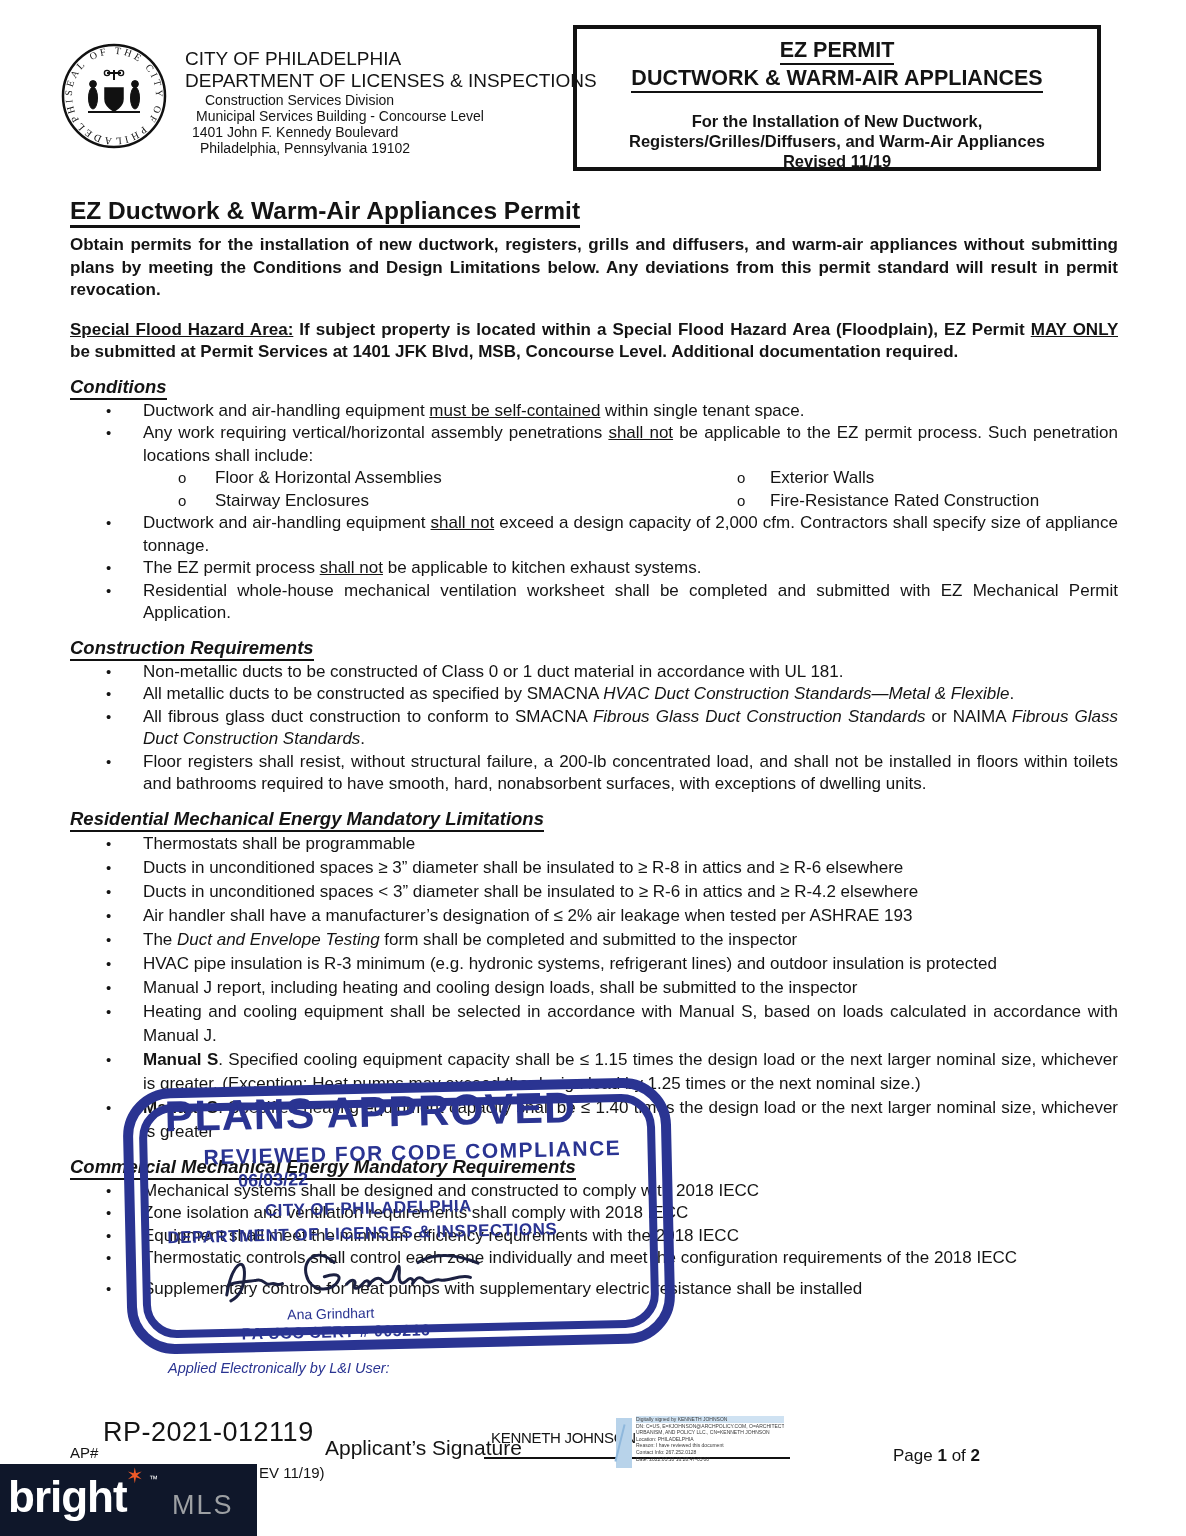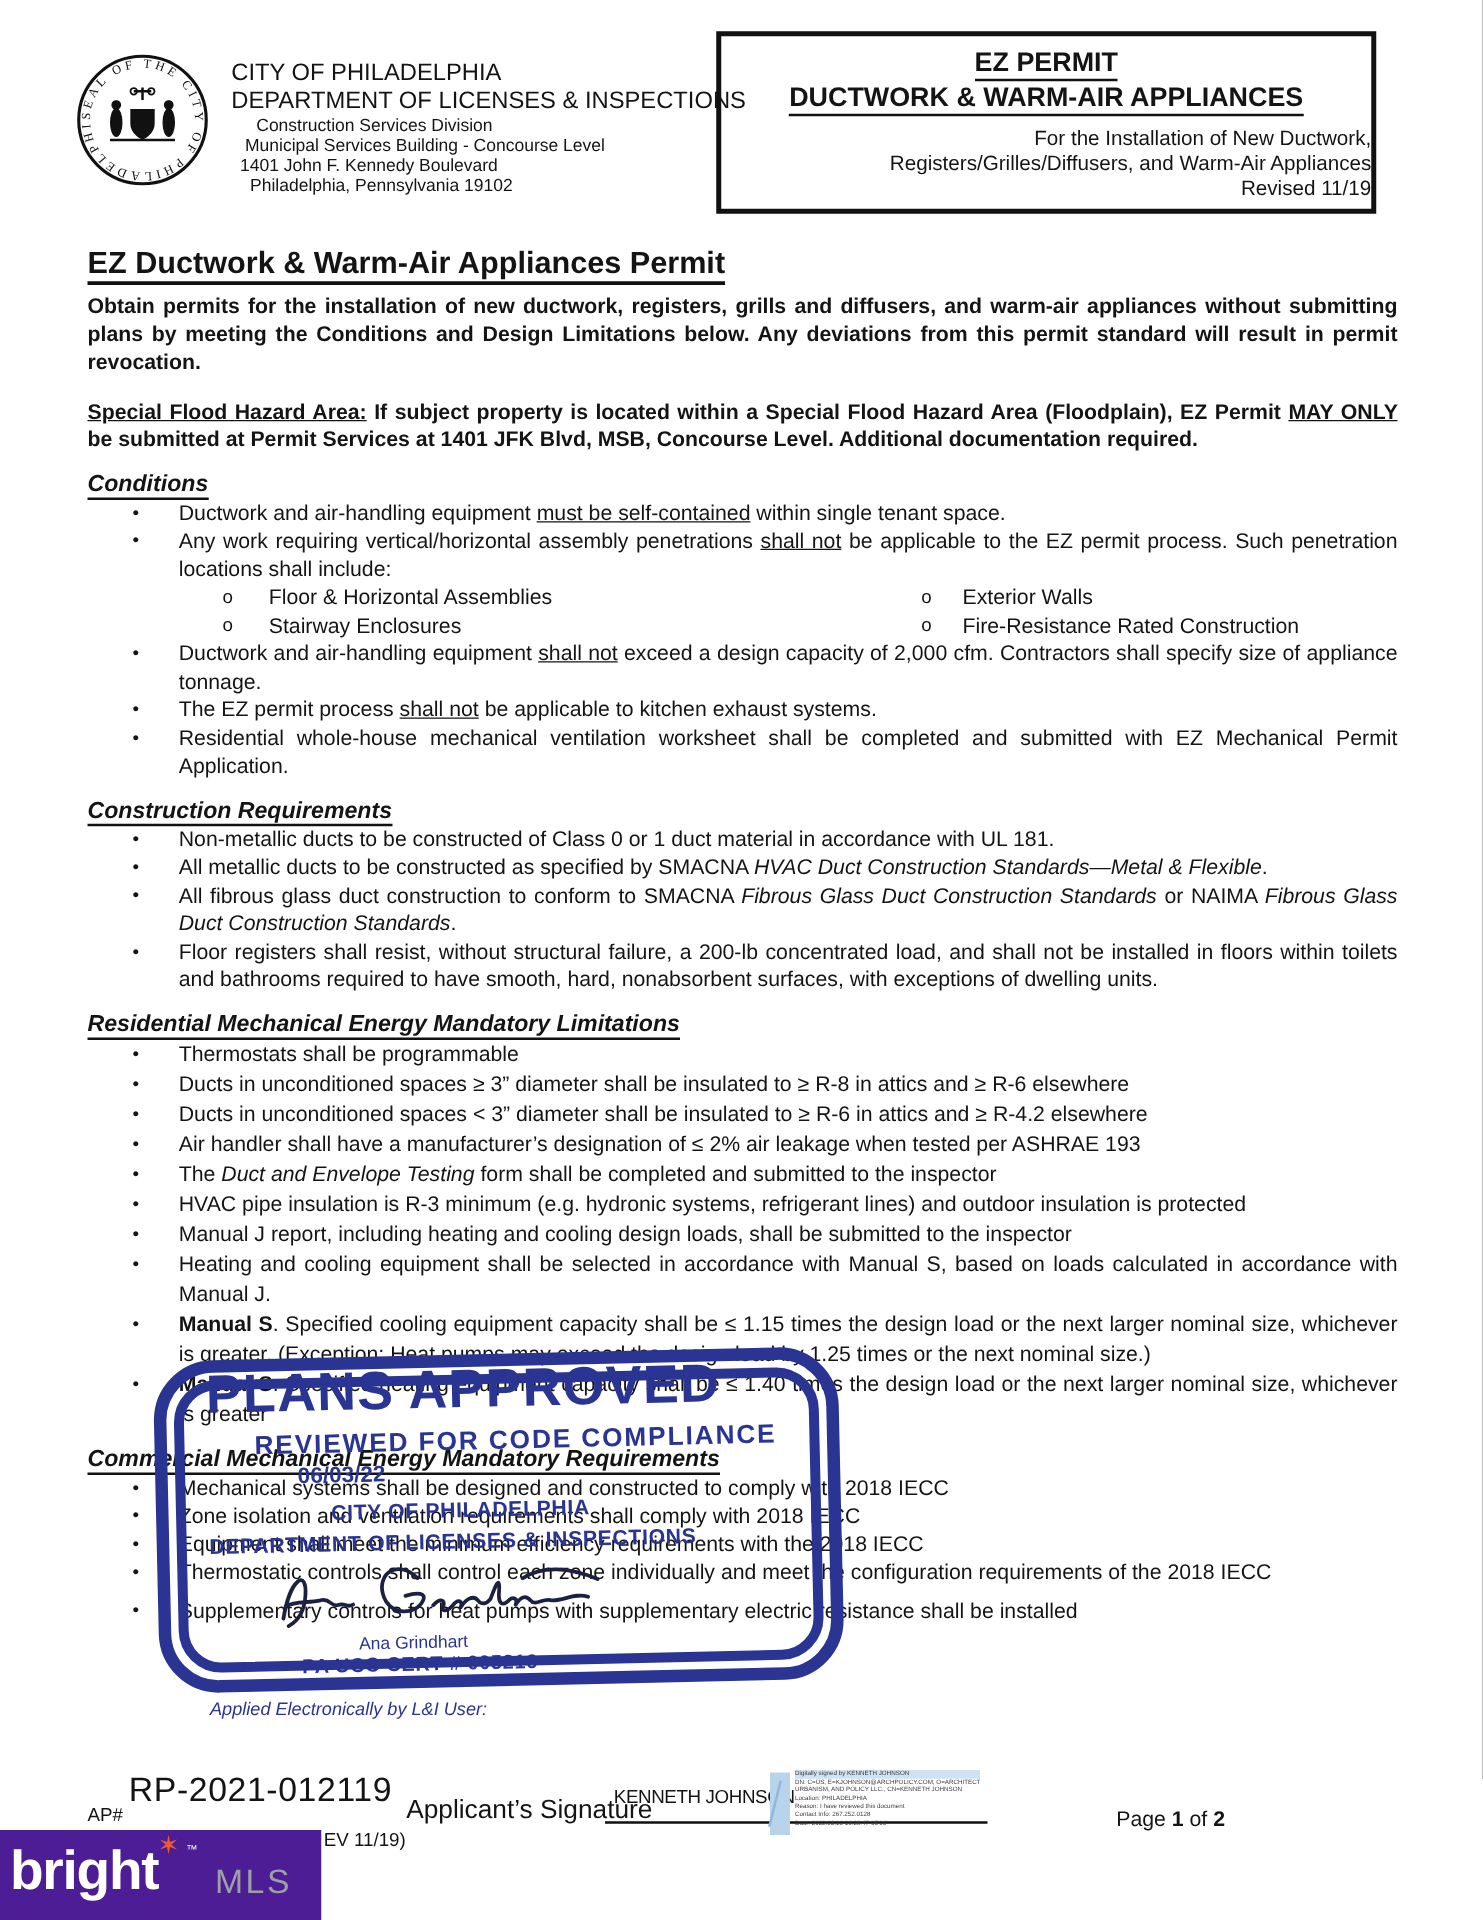--- a/index.html
+++ b/index.html
@@ -10,21 +10,21 @@
   .seal{position:absolute;left:60px;top:40px;}
   .agency{position:absolute;left:185px;top:48px;}
   .agency .big{font-size:19px;line-height:22px;}
   .agency .sm{font-size:14px;line-height:16px;}
   .ind1{padding-left:20px}.ind2{padding-left:11px}.ind3{padding-left:7px}.ind4{padding-left:15px}
 
   .permitbox{position:absolute;left:573px;top:25px;width:520px;height:138px;
              border:4px solid #111;text-align:center;}
   .pb-title{font-size:21.5px;line-height:27px;font-weight:bold;margin-top:8px;}
   .pb-title span{border-bottom:2.5px solid #111;padding-bottom:1px;}
-  .pb-sub{font-size:16.5px;line-height:20px;font-weight:normal;margin-top:9px;text-align:right;}
+  .pb-sub{font-size:16.5px;line-height:20px;font-weight:bold;margin-top:19px;}
 
   
   .content{position:absolute;left:70px;top:196px;width:1048px;z-index:1;}
   .doc-title{font-size:24.5px;font-weight:bold;line-height:30px;margin:0 0 8px 0;}
   .doc-title span{border-bottom:3px solid #111;padding-bottom:1px;}
   .para{font-size:17px;font-weight:bold;line-height:22.5px;text-align:justify;margin:0 0 17px 0;}
   .para.flood{margin-bottom:11px;}
   h2.sec{font-size:18.5px;line-height:24px;font-weight:bold;margin:0 0 1px 0;font-style:italic;}
   h2.sec span{border-bottom:2.5px solid #111;padding-bottom:1px;}
   h2.sec.commercial{margin-top:9px;}
@@ -70,21 +70,21 @@
   .flourish{position:absolute;left:0;top:2px;width:16px;height:50px;background:#b8d3ea;}
   .flourish:after{content:"";position:absolute;left:3px;top:6px;width:2px;height:38px;
                   background:#8fb8dc;transform:rotate(14deg);}
   .certlines{margin-left:20px;font-size:5px;line-height:6.6px;color:#3a3a3a;width:148px;white-space:nowrap;overflow:hidden;}
   .certlines div:first-child{background:#cfe2f2;}
   .pagelabel{left:893px;top:1446px;font-size:17px;}
   .pagelabel b{font-weight:bold;}
   .revnote{left:259px;top:1464px;font-size:15px;}
 
   
-  .wm{position:absolute;left:0;top:1464px;width:257px;height:72px;background:#4c1d95;z-index:10;}
+  .wm{position:absolute;left:0;top:1464px;width:257px;height:72px;background:#0f172a;z-index:10;}
   .wm-bright{position:absolute;left:8px;top:8px;font-size:44px;font-weight:bold;
              letter-spacing:-1px;color:#fff;}
   .wm-star{position:absolute;left:126px;top:0px;color:#f05a28;font-size:21px;}
   .wm-tm{position:absolute;left:149px;top:10px;color:#fff;font-size:9px;}
   .wm-mls{position:absolute;left:172px;top:26px;color:#9da0a3;font-size:27px;letter-spacing:2px;text-align:center;}
 </style>
 </head>
 <body>
 
 <div class="page">

